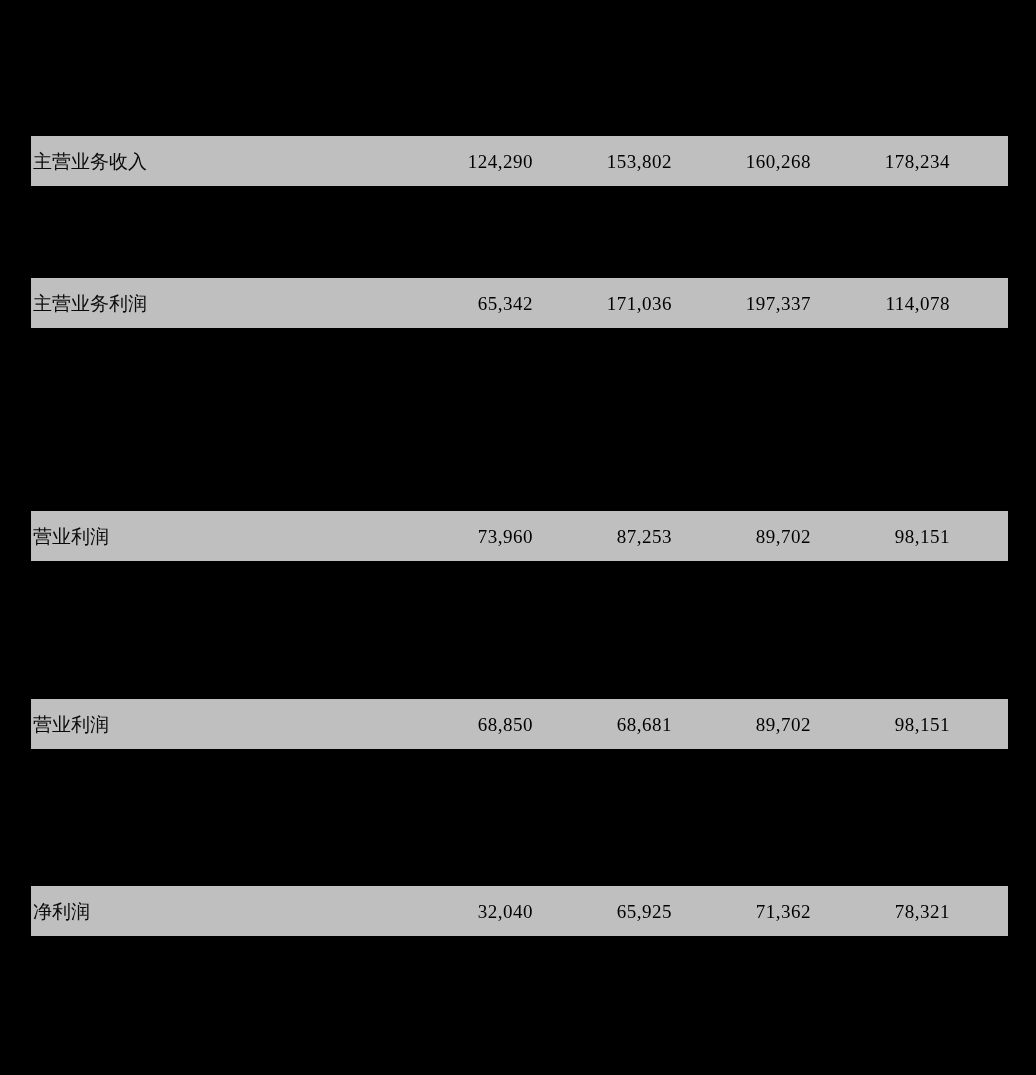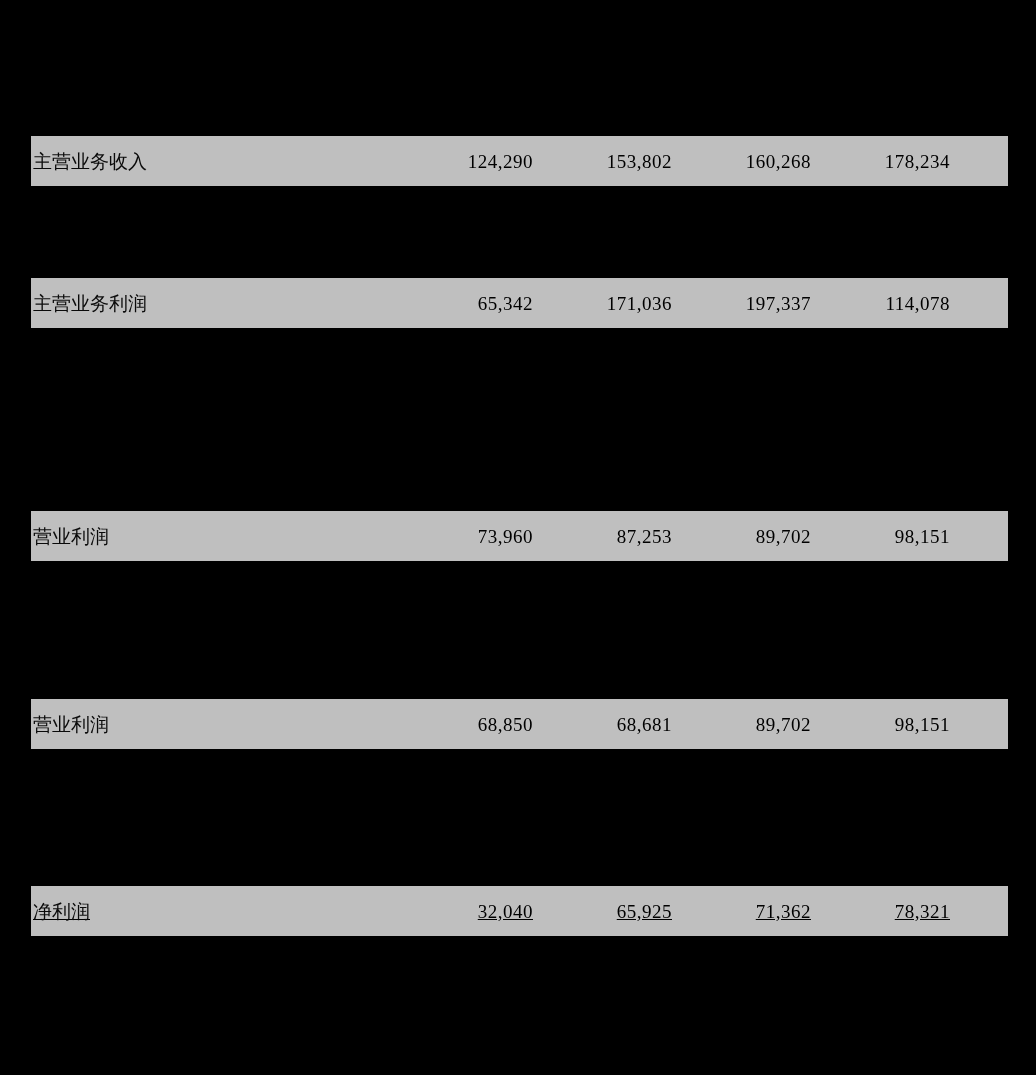--- a/index.html
+++ b/index.html
@@ -61,21 +61,21 @@
   .row-value.last-value {
     flex: 0 0 138px;
     padding-right: 0px;
   }
 
   
   .row-pos-0 { top: 92px; }
   .row-pos-1 { top: 234px; }
   .row-pos-2 { top: 467px; }
   .row-pos-3 { top: 655px; }
-  .row-pos-4 { top: 842px; text-decoration: underline; }
+  .row-pos-4 { top: 842px; }
 </style>
 </head>
 <body>
 
 <div id="financial-table">
 
   <div class="table-row row-pos-0">
     <div class="row-label">主营业务收入</div>
     <div class="row-value">124,290</div>
     <div class="row-value">153,802</div>

